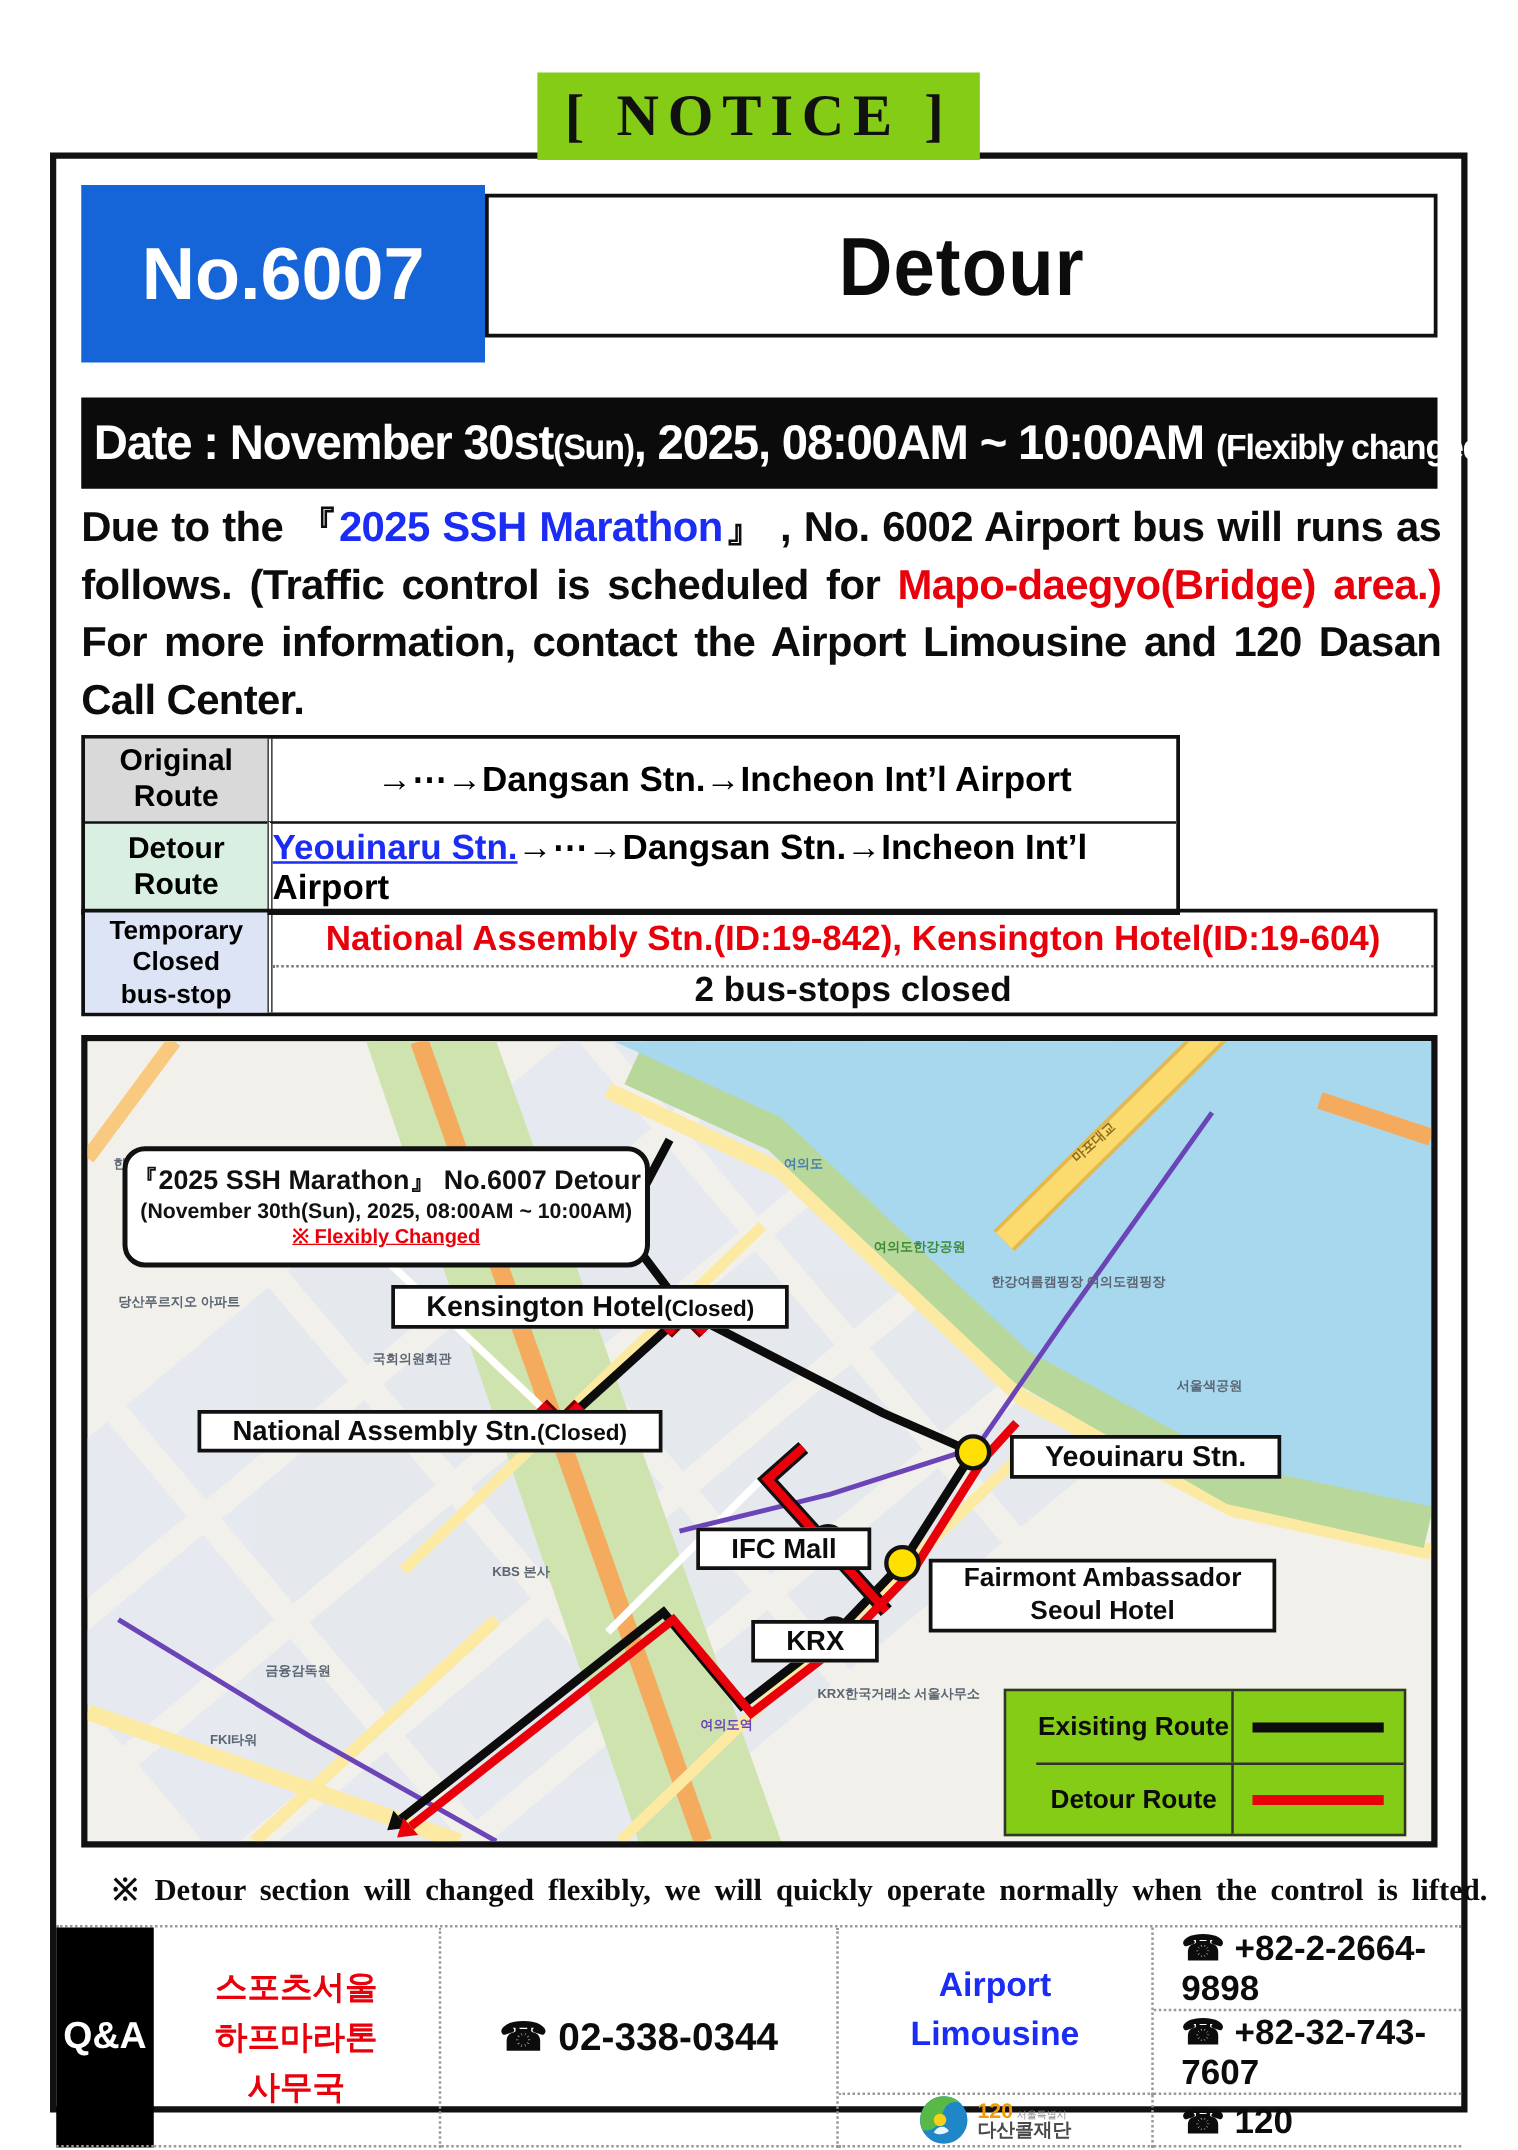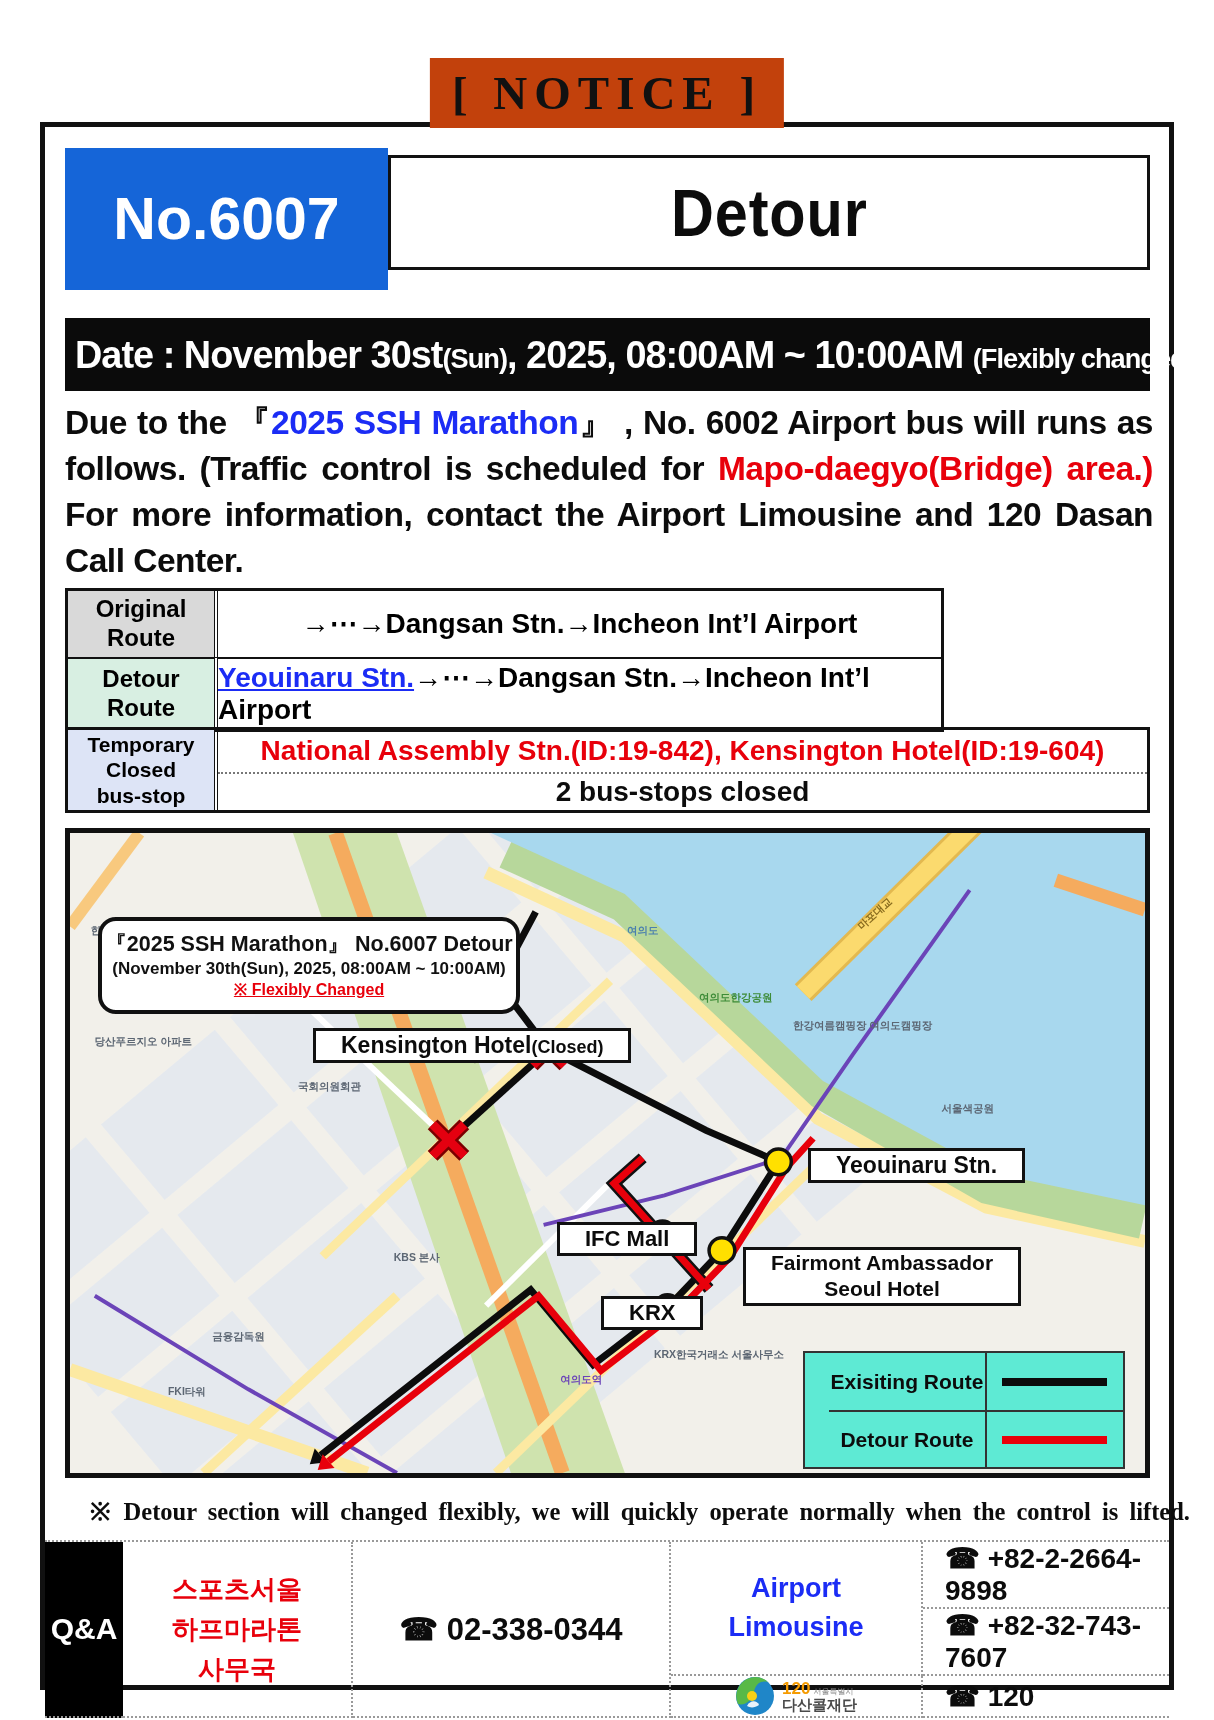--- a/index.html
+++ b/index.html
@@ -1,21 +1,21 @@
 <!DOCTYPE html>
 <html><head>
 <meta charset="utf-8">
 <style>
   * { margin:0; padding:0; box-sizing:border-box; }
   html,body { width:1214px; height:1720px; background:#fff; font-family:"Liberation Sans", sans-serif; position:relative; overflow:hidden; }
 
   
   .frame { position:absolute; left:40px; top:122px; width:1134px; height:1568px; border:5px solid #111; z-index:1; }
   .notice-title { position:absolute; top:58px; left:50%; transform:translateX(-50%); z-index:3;
-    background:#c2410c; padding:0 22px; font-family:"Liberation Serif", serif; font-weight:bold;
+    background:#84cc16; padding:0 22px; font-family:"Liberation Serif", serif; font-weight:bold;
     font-size:47px; letter-spacing:7px; color:#111; line-height:70px; white-space:nowrap; }
 
   
   .header-box { position:absolute; left:65px; top:148px; width:1085px; height:129px; z-index:2; }
   .header-no { position:absolute; left:0; top:0; width:323px; height:142px; color:#fff;
     display:flex; align-items:center; justify-content:center; font-size:59px; font-weight:bold; }
   .header-detour { position:absolute; left:323px; right:0; top:7px; bottom:7px; border:3px solid #111;
     display:flex; align-items:center; justify-content:center; font-size:66px; font-weight:800; letter-spacing:1px; color:#0c0c0c; }
   .condense { display:inline-block; transform:scaleX(.9); }
 
@@ -55,21 +55,21 @@
   .map-title-box { position:absolute; left:28px; top:84px; width:422px; height:97px; background:#fff;
     border:4px solid #111; border-radius:18px; display:flex; flex-direction:column; align-items:center; justify-content:center; line-height:1.25; z-index:5; }
   .mtb1 { font-size:21.5px; font-weight:bold; color:#111; }
   .mtb2 { font-size:17px; font-weight:bold; color:#111; }
   .mtb3 { font-size:16px; font-weight:bold; text-decoration:underline; }
   .lbl-box { position:absolute; background:#fff; border:3px solid #111; padding:0 25px; white-space:nowrap;
     font-weight:bold; color:#0c0c0c; font-size:22px; line-height:1.25; z-index:4; }
   .lbl-box .suffix { font-size:18px; }
   .lbl-center { text-align:center; }
   .poi { position:absolute; transform:translate(-50%,-50%); font-size:10.5px; color:#5c6673; white-space:nowrap; z-index:2; font-weight:bold; }
-  .legend { position:absolute; left:733px; top:518px; width:322px; height:118px; background:#5eead4; border:2px solid #333;
+  .legend { position:absolute; left:733px; top:518px; width:322px; height:118px; background:#84cc16; border:2px solid #333;
     display:grid; grid-template-rows:1fr 1fr; z-index:5;padding-left:24px; }
   .legend-row { display:grid; grid-template-columns:53% 47%; }
   .legend-row + .legend-row { border-top:2px solid #333; }
   .legend-label { display:flex; align-items:center; justify-content:center; font-size:21px; font-weight:bold; color:#0c0c0c; }
   .legend-sample { border-left:2px solid #333; display:flex; align-items:center; justify-content:center; }
   .legend-line { width:105px; height:8px; }
 
   
   .disclaimer { position:absolute; left:57px; top:1494px; width:1100px; z-index:2;
     font-family:"Liberation Serif", serif; font-size:24.5px; font-weight:bold; color:#0c0c0c;
@@ -250,20 +250,21 @@
       <span class="poi" style="left: 74.8387%; top: 12.6154%; color: rgb(138, 109, 31); transform: translate(-50%, -50%) rotate(-42deg);">마포대교</span>
     </div>
 
   <div class="map-title-box">
     <span class="mtb1">『2025 SSH Marathon』 No.6007 Detour</span>
     <span class="mtb2">(November 30th(Sun), 2025, 08:00AM ~ 10:00AM)</span>
     <span class="mtb3" style="color: rgb(232, 0, 11);">※ Flexibly Changed</span>
   </div>
 
   <div class="lbl-box" style="left:243px; top:195px; font-size:23px;"><span>Kensington Hotel</span><span class="suffix">(Closed)</span></div>
+  <div class="lbl-box" style="left:88px; top:295px;"><span>National Assembly Stn.</span><span class="suffix">(Closed)</span></div>
   <div class="lbl-box" style="left:738px; top:315px; font-size:23px;">Yeouinaru Stn.</div>
   <div class="lbl-box" style="left:487px; top:389px;">IFC Mall</div>
   <div class="lbl-box lbl-center" style="left:673px; top:414px; font-size:21px;">
       <div>Fairmont Ambassador</div>
       <div>Seoul Hotel</div>
     </div>
   <div class="lbl-box" style="left:531px; top:463px;">KRX</div>
 
   <div class="legend">
     <div class="legend-row">

